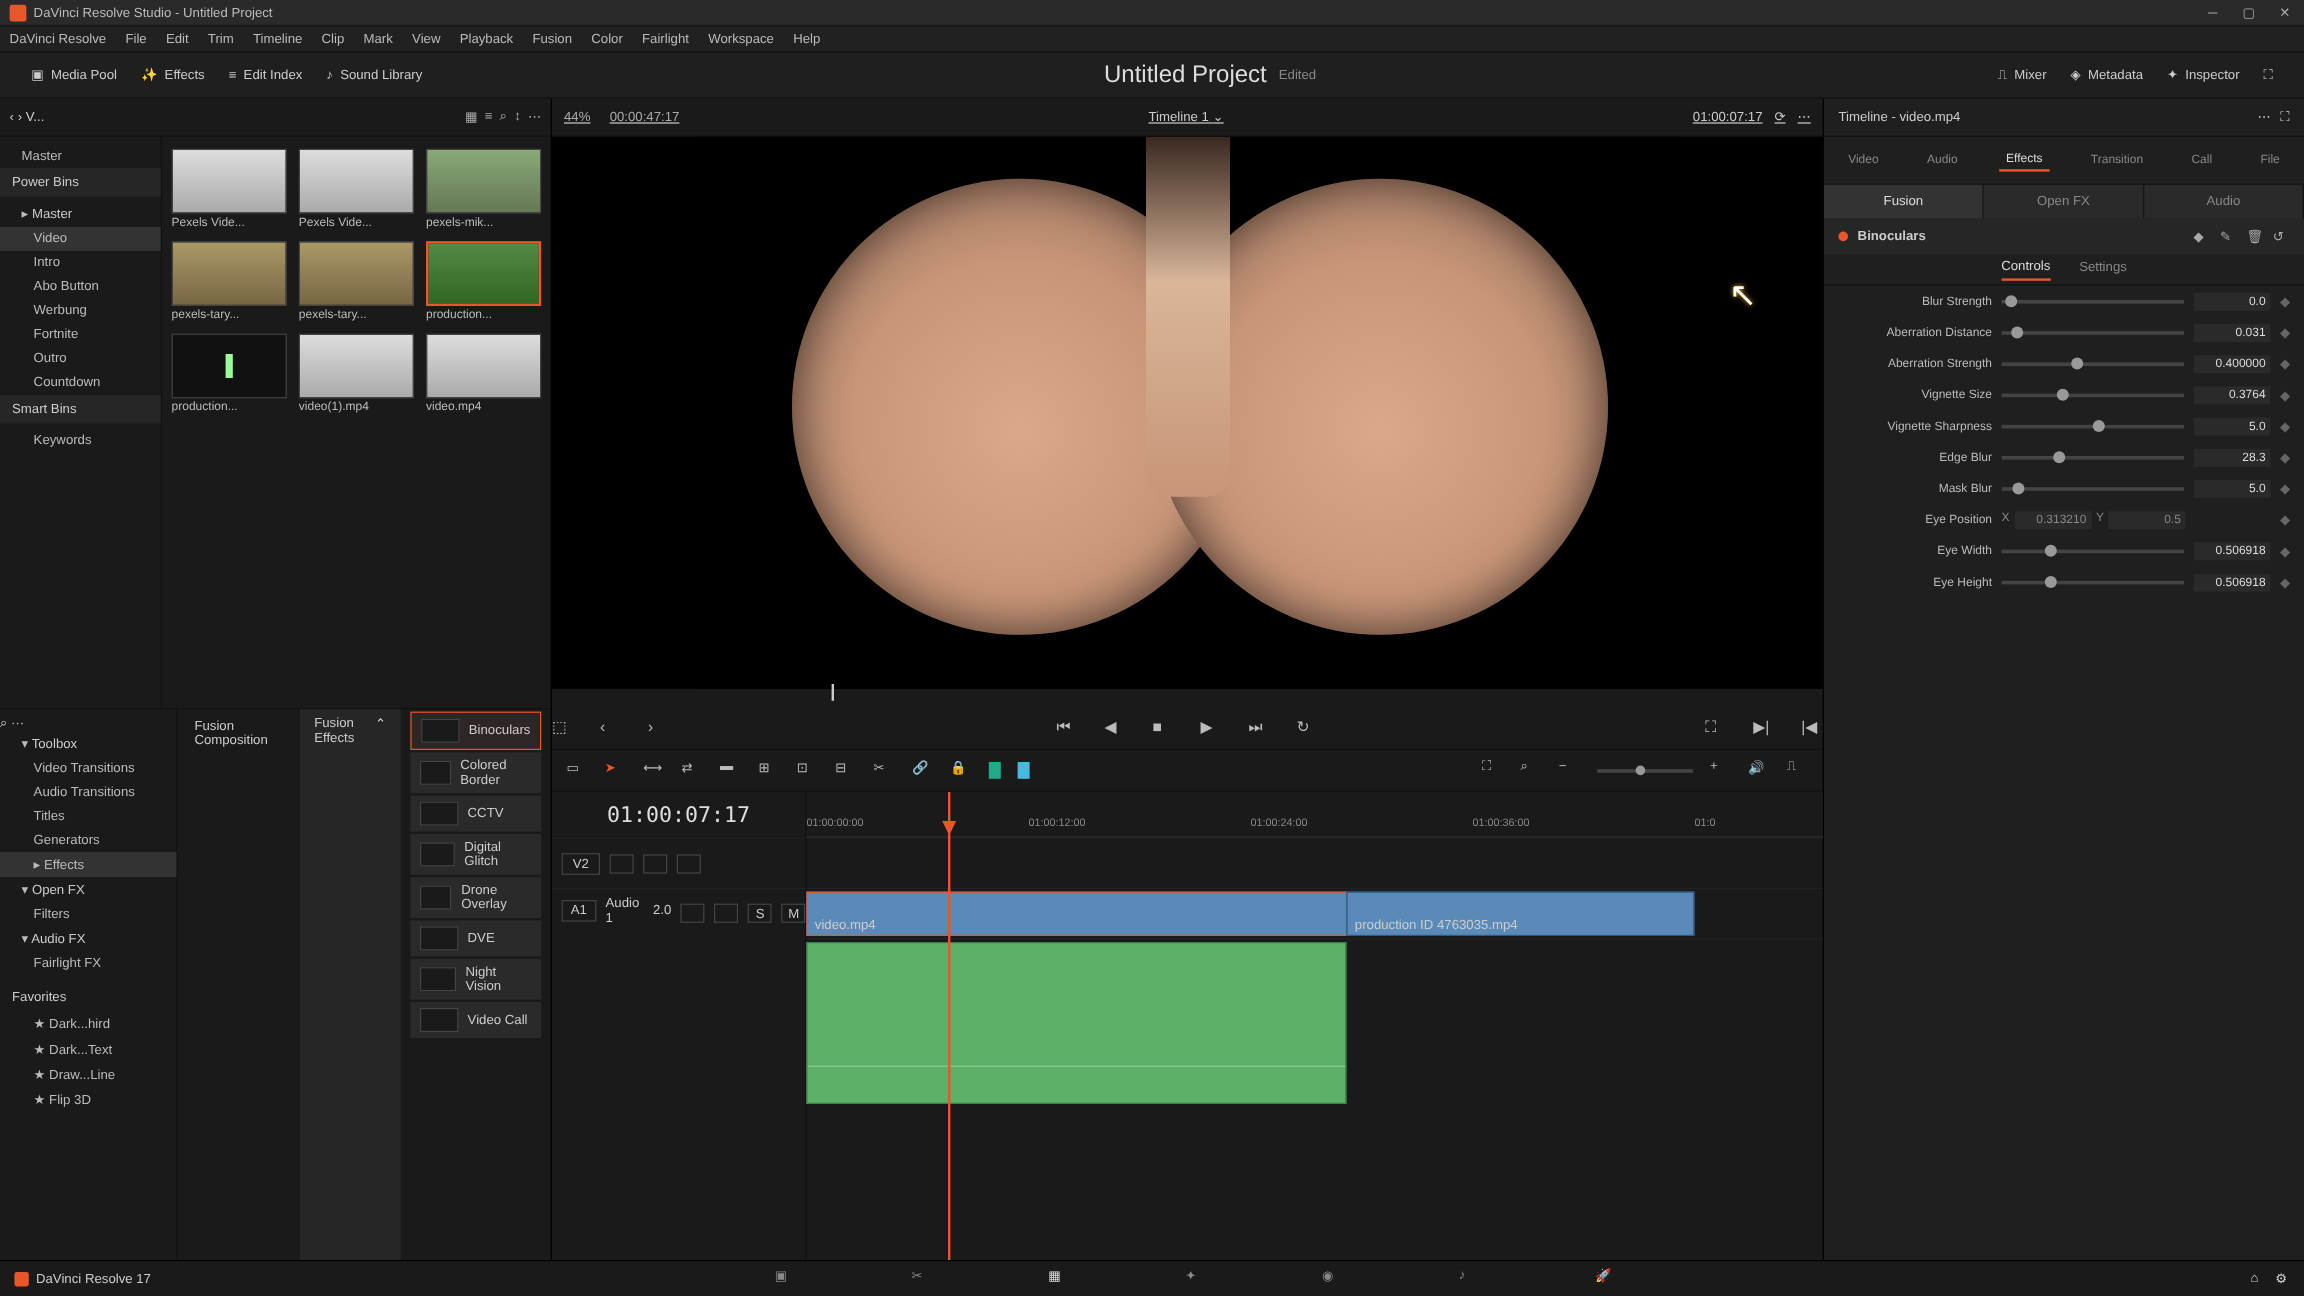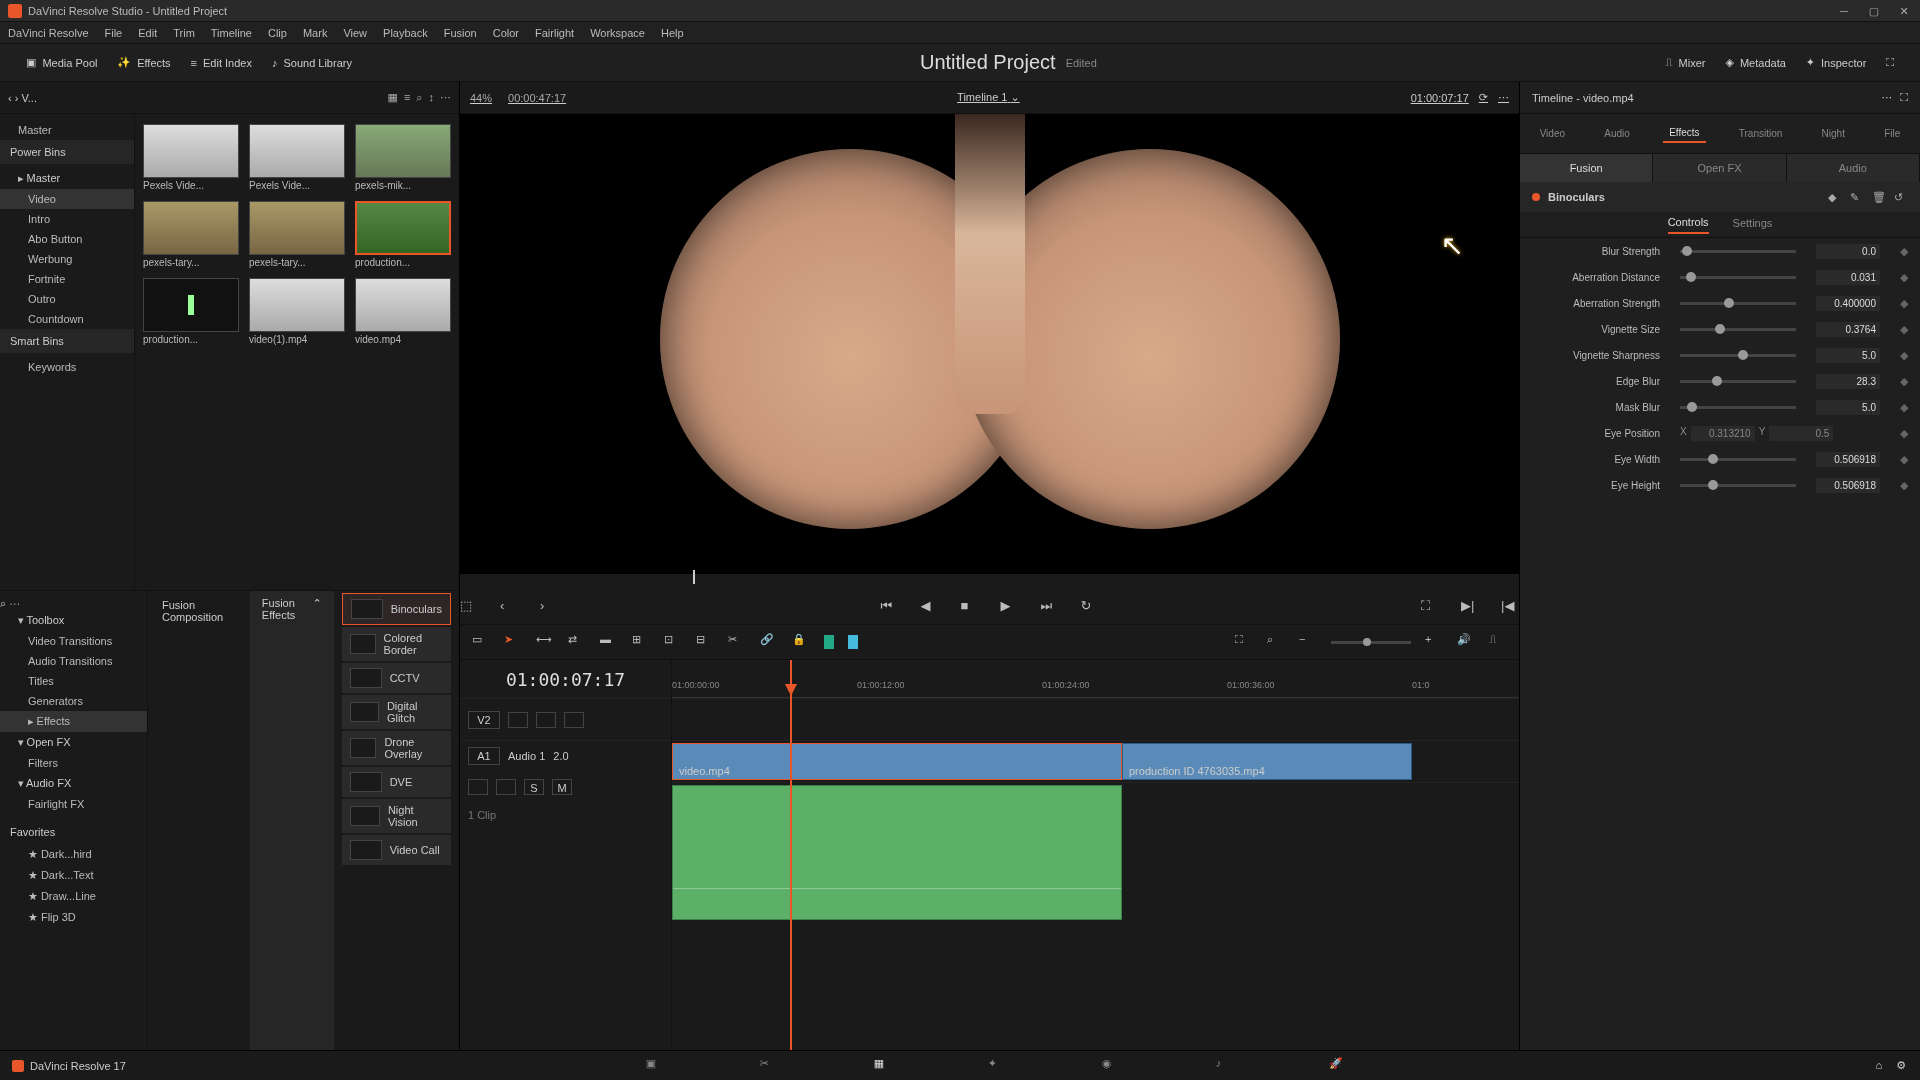--- a/index.html
+++ b/index.html
@@ -88,21 +88,21 @@
 .tl-toolbar .marker-cyan { width: 10px; height: 14px; background: #4bd; }
 
 
 .timeline { flex: 1; display: flex; position: relative; }
 .tl-left { width: 212px; border-right: 1px solid #111; }
 .tl-tc { height: 38px; display: flex; align-items: center; justify-content: center; font-size: 18px; color: #ddd; font-family: monospace; }
 .tl-trackhdr { height: 42px; display: flex; align-items: center; padding: 0 8px; gap: 8px; border-top: 1px solid #222; }
 .tl-trackhdr .trk-name { width: 32px; text-align: center; padding: 2px 4px; border: 1px solid #444; }
 .tl-trackhdr.sel .trk-name { background: #e8562a; color: #fff; border-color: #e8562a; }
 .tl-trackhdr .tog { width: 20px; height: 16px; border: 1px solid #444; }
-.tl-trackhdr.audio { height: 140px; flex-direction: column; align-items: flex-start; padding: 6px 8px; }
+.tl-trackhdr.audio { height: 140px; flex-direction: row; align-items: flex-start; padding: 6px 8px; }
 .tl-trackhdr .toprow { display: flex; gap: 8px; align-items: center; }
 .tl-right { flex: 1; position: relative; }
 .tl-ruler { height: 38px; background: #1a1a1a; position: relative; border-bottom: 1px solid #333; }
 .tl-ruler .tick { position: absolute; top: 20px; font-size: 9px; color: #888; }
 .playhead { position: absolute; top: 0; bottom: 0; width: 2px; background: #e8562a; left: 118px; z-index: 5; }
 .playhead::before { content: ""; position: absolute; top: 24px; left: -5px; width: 12px; height: 12px; background: #e8562a; clip-path: polygon(0 0, 100% 0, 50% 100%); }
 .tl-track { height: 42px; position: relative; border-top: 1px solid #222; }
 .tl-clip { position: absolute; top: 2px; bottom: 2px; background: #5a8bb8; border: 1px solid #2a5a8a; display: flex; align-items: flex-end; padding: 2px 6px; font-size: 10px; color: #eee; }
 .tl-clip.sel { border: 1px solid #e8562a; }
 .tl-audio-track { height: 140px; position: relative; border-top: 1px solid #222; }
@@ -118,21 +118,21 @@
 .insp-subtabs { height: 28px; display: flex; }
 .insp-subtabs .stab { flex: 1; text-align: center; line-height: 28px; background: #2a2a2a; color: #888; cursor: pointer; border-right: 1px solid #111; }
 .insp-subtabs .stab.active { background: #333; color: #ddd; }
 .insp-effect-hdr { height: 30px; display: flex; align-items: center; padding: 0 12px; background: #262626; gap: 8px; }
 .insp-effect-hdr .dot { width: 8px; height: 8px; background: #e8562a; border-radius: 50%; }
 .insp-effect-hdr .nm { font-weight: 600; flex: 1; }
 .insp-effect-hdr .iconbtn { width: 14px; cursor: pointer; color: #aaa; }
 .insp-subcontrols { height: 26px; display: flex; justify-content: center; gap: 24px; align-items: center; border-bottom: 1px solid #111; }
 .insp-subcontrols .sc { padding-bottom: 4px; color: #888; cursor: pointer; }
 .insp-subcontrols .sc.active { color: #ddd; border-bottom: 2px solid #e8562a; }
-.param { height: 26px; display: flex; align-items: center; padding: 0 10px; gap: 20px; }
+.param { height: 26px; display: flex; align-items: center; padding: 0 10px; gap: 8px; }
 .param .plbl { width: 130px; text-align: right; color: #bbb; font-size: 10px; }
 .param .slider { flex: 1; height: 3px; background: #444; position: relative; }
 .param .slider .handle { position: absolute; top: -4px; width: 10px; height: 10px; background: #999; border-radius: 50%; }
 .param .val { width: 64px; text-align: right; background: #2a2a2a; padding: 2px 4px; font-size: 10px; color: #ddd; }
 .param .kf { width: 10px; color: #666; cursor: pointer; }
 .param .xy { display: flex; gap: 4px; flex: 1; }
 .param .xy span { font-size: 10px; color: #888; }
 
 
 .bottombar { height: 30px; background: #1a1a1a; display: flex; align-items: center; border-top: 1px solid #000; }
@@ -460,21 +460,21 @@
     <div class="insp-hdr">
       <span style="flex:1">Timeline - video.mp4</span>
       <span>⋯</span>
       <span style="margin-left:8px">⛶</span>
     </div>
     <div class="insp-tabs" id="insp-tabs">
         <div class="tab">Video</div>
         <div class="tab">Audio</div>
         <div class="tab active">Effects</div>
         <div class="tab">Transition</div>
-        <div class="tab">Night</div>
+        <div class="tab">Call</div>
         <div class="tab">File</div>
       </div>
     <div class="insp-subtabs" id="insp-subtabs">
         <div class="stab active">Fusion</div>
         <div class="stab">Open FX</div>
         <div class="stab">Audio</div>
       </div>
     <div class="insp-effect-hdr">
       <span class="dot"></span>
       <span class="nm">Binoculars</span>

